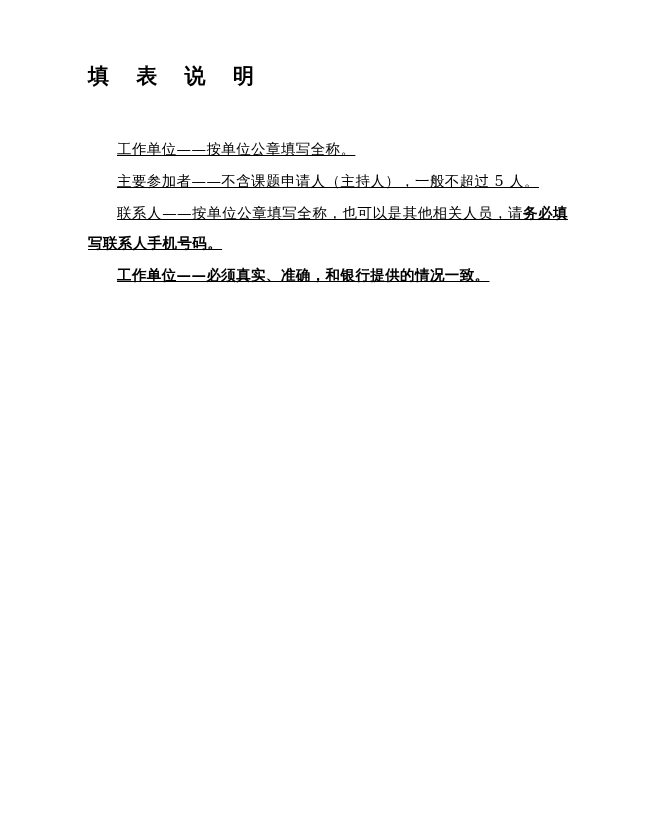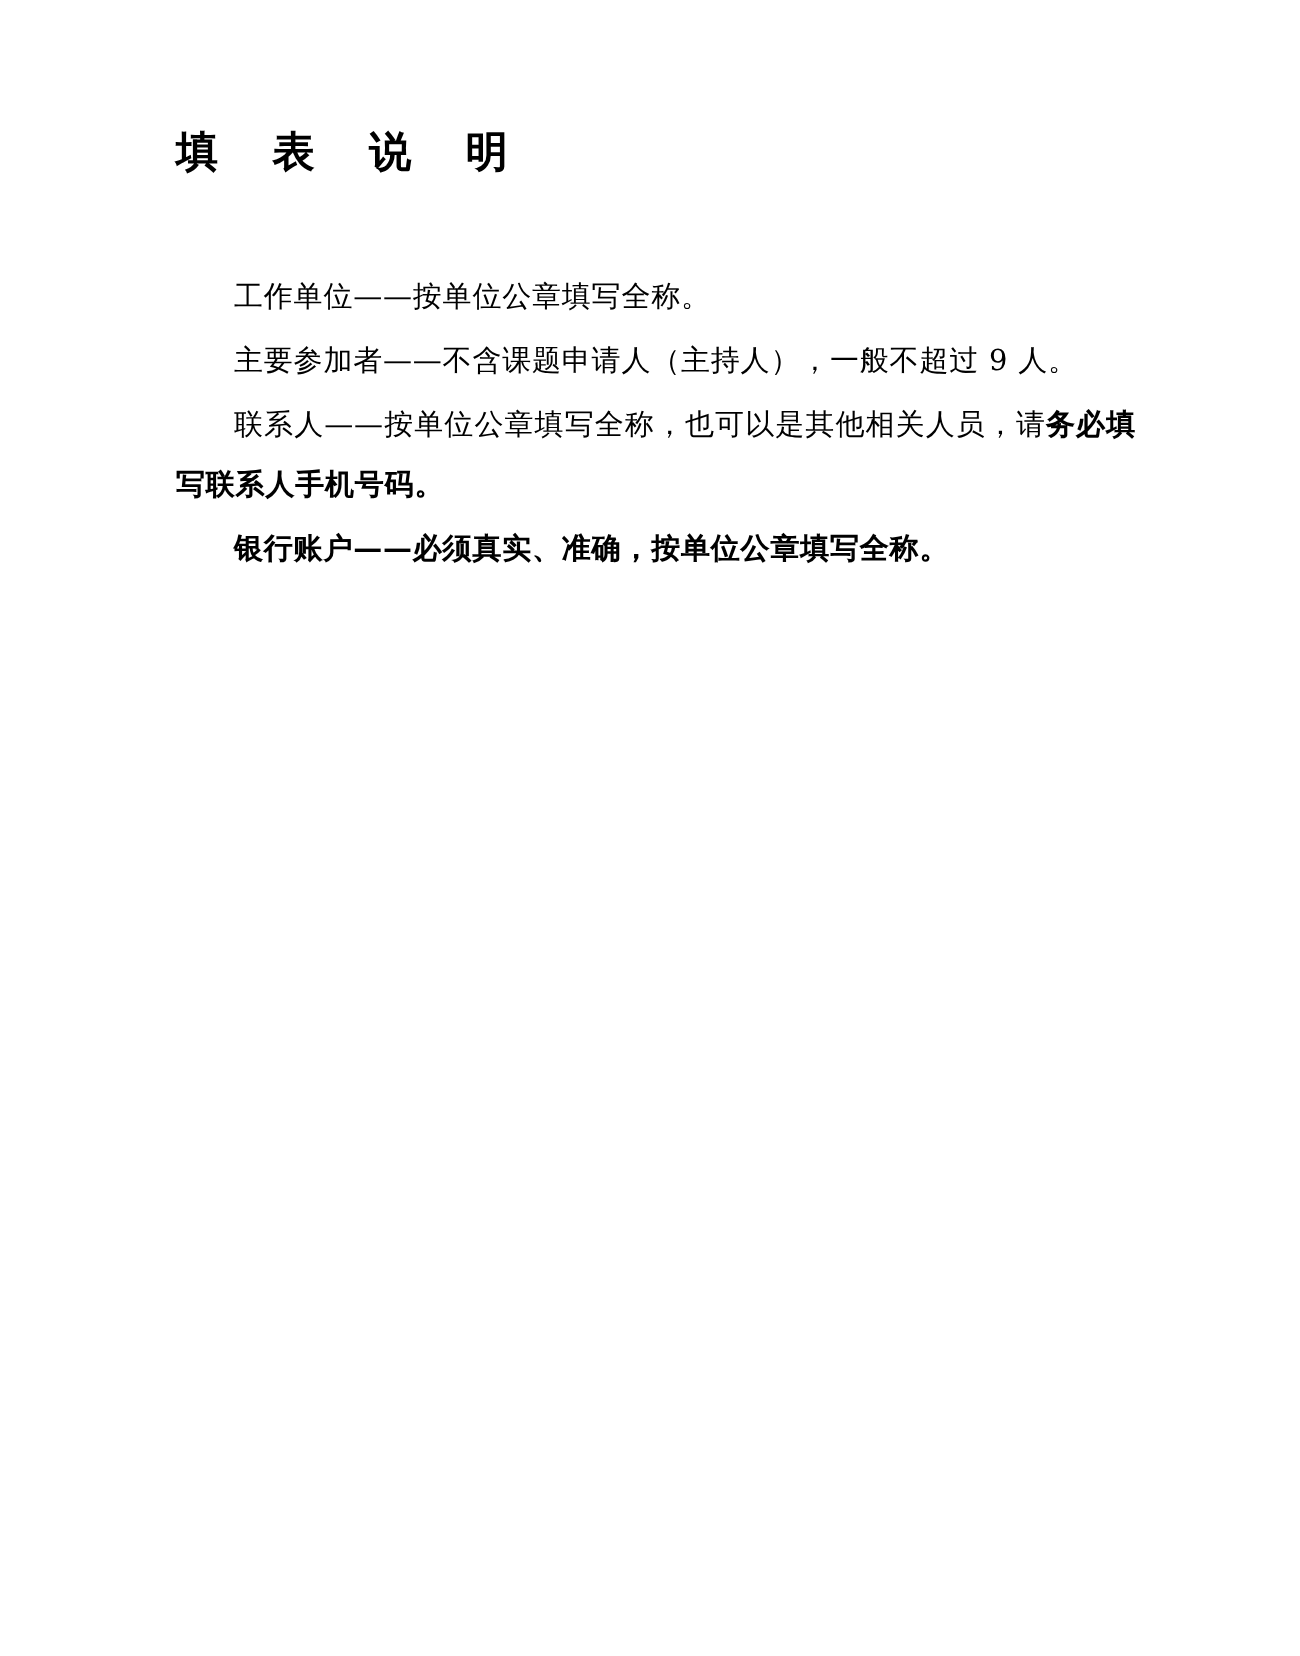--- a/index.html
+++ b/index.html
@@ -38,40 +38,41 @@
     width: 480px;
   }
   .para {
     font-size: 14.5px;
     line-height: 30px;
     margin: 0 0 2px 0;
     text-indent: 2em;
     text-align: justify;
     letter-spacing: 0.4px;
     font-family: "DejaVu Serif", "Liberation Serif", serif;
+    text-decoration: underline;
   }
   .para .bold-tail {
     font-weight: bold;
   }
   .para-bold {
     font-weight: bold;
   }
 </style>
 </head>
 <body>
 
 <div class="page">
 
   <div class="doc-title">填 表 说 明</div>
 
   <div class="body-block">
 
     <p class="para">工作单位——按单位公章填写全称。</p>
 
-    <p class="para">主要参加者——不含课题申请人（主持人），一般不超过 9 人。</p>
+    <p class="para">主要参加者——不含课题申请人（主持人），一般不超过 5 人。</p>
 
     <p class="para"><span>联系人——按单位公章填写全称，也可以是其他相关人员，请</span><span class="bold-tail">务必填写联系人手机号码。</span></p>
 
-    <p class="para para-bold">银行账户——必须真实、准确，按单位公章填写全称。</p>
+    <p class="para para-bold">工作单位——必须真实、准确，和银行提供的情况一致。</p>
 
   </div>
 
 </div>
 
 </body></html>

